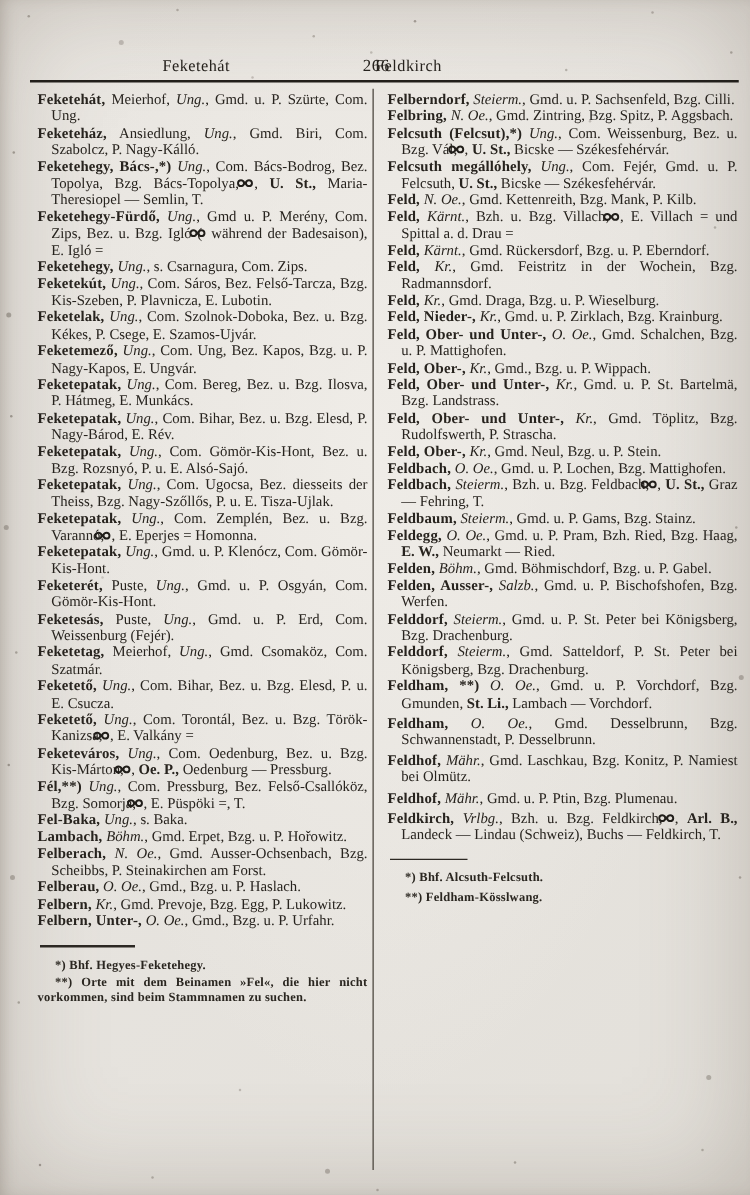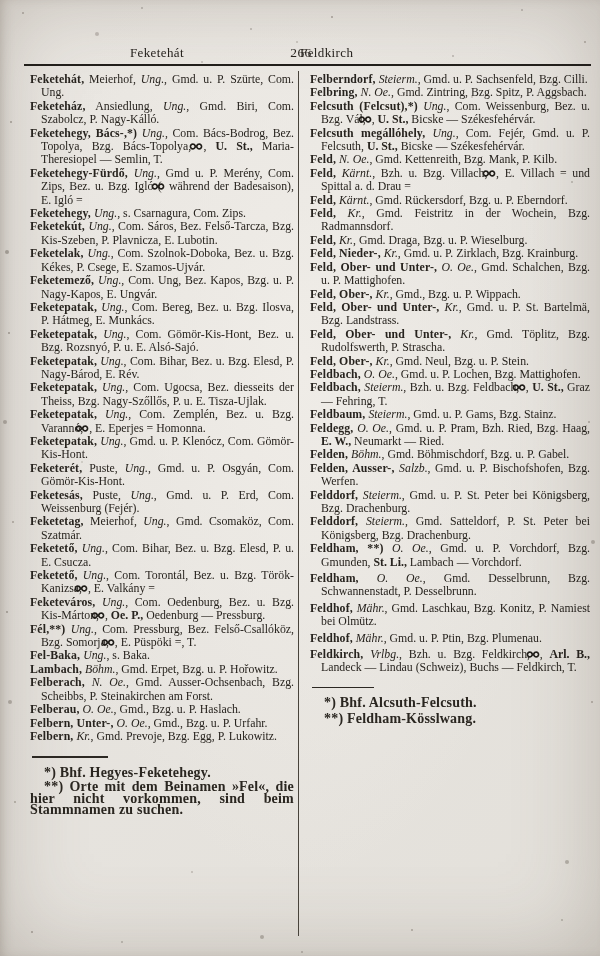--- a/index.html
+++ b/index.html
@@ -55,21 +55,21 @@
   }
   .entry.gap{margin-top:3px;}
   .entry .en{font-weight:bold;letter-spacing:.15px;}
   .entry i{margin-top:24px;}
   .entry b{font-weight:bold;}
   .ph{display:inline-block;vertical-align:-1px;line-height:0;}
   .ph svg{display:inline-block;}
   .fnsep{height:1.2px;background:#2c2823;width:76px;margin:13px 0 9px 2px;}
   .col-right .fnsep{width:62px;margin-top:12px;}
   .footnote{
-    margin:0 0 3px 0;font-size:14px;line-height:11.6px;font-weight:bold;
+    margin:0 0 3px 0;font-size:10px;line-height:11.6px;font-weight:bold;
     text-align:justify;text-indent:14px;letter-spacing:.2px;color:#2a2620;
   }
   .col-right .footnote{margin-bottom:4px;}
 </style>
 </head>
 <body>
 
 <div class="page">
   <div class="speckles"></div>
 
@@ -88,22 +88,22 @@
               <path fill-rule="evenodd" fill="#211e1a" d="M6 1C3 1 1 3 1 6c0 3 2 5 5 5 2.4 0 3.8-1.4 5-3.3 1.2 1.9 2.6 3.3 5 3.3 3 0 5-2 5-5s-2-5-5-5c-2.4 0-3.8 1.4-5 3.3C9.8 2.4 8.4 1 6 1zm0 2.6c1.4 0 2.5 1 2.5 2.4S7.4 8.4 6 8.4 3.5 7.4 3.5 6 4.6 3.6 6 3.6zm10 0c1.4 0 2.5 1 2.5 2.4s-1.1 2.4-2.5 2.4-2.5-1-2.5-2.4 1.1-2.4 2.5-2.4z"></path>
             </svg></span>, <b>U. St.,</b> Maria-Theresiopel — Semlin, T.</p>
         <p class="entry"><b class="en">Feketehegy-Fürdő,</b> <i>Ung.</i>, Gmd u. P. Merény, Com. Zips, Bez. u. Bzg. Igló (<span class="ph"><svg width="14" height="9" viewBox="0 0 22 12" aria-hidden="true">
               <path fill-rule="evenodd" fill="#211e1a" d="M6 1C3 1 1 3 1 6c0 3 2 5 5 5 2.4 0 3.8-1.4 5-3.3 1.2 1.9 2.6 3.3 5 3.3 3 0 5-2 5-5s-2-5-5-5c-2.4 0-3.8 1.4-5 3.3C9.8 2.4 8.4 1 6 1zm0 2.6c1.4 0 2.5 1 2.5 2.4S7.4 8.4 6 8.4 3.5 7.4 3.5 6 4.6 3.6 6 3.6zm10 0c1.4 0 2.5 1 2.5 2.4s-1.1 2.4-2.5 2.4-2.5-1-2.5-2.4 1.1-2.4 2.5-2.4z"></path>
             </svg></span> während der Badesaison), E. Igló =</p>
         <p class="entry"><b class="en">Feketehegy,</b> <i>Ung.</i>, s. Csarnagura, Com. Zips.</p>
         <p class="entry"><b class="en">Feketekút,</b> <i>Ung.</i>, Com. Sáros, Bez. Felső-Tarcza, Bzg. Kis-Szeben, P. Plavnicza, E. Lubotin.</p>
         <p class="entry"><b class="en">Feketelak,</b> <i>Ung.</i>, Com. Szolnok-Doboka, Bez. u. Bzg. Kékes, P. Csege, E. Szamos-Ujvár.</p>
         <p class="entry"><b class="en">Feketemező,</b> <i>Ung.</i>, Com. Ung, Bez. Kapos, Bzg. u. P. Nagy-Kapos, E. Ungvár.</p>
         <p class="entry"><b class="en">Feketepatak,</b> <i>Ung.</i>, Com. Bereg, Bez. u. Bzg. Ilosva, P. Hátmeg, E. Munkács.</p>
+        <p class="entry"><b class="en">Feketepatak,</b> <i>Ung.</i>, Com. Bihar, Bez. u. Bzg. Elesd, P. Nagy-Bárod, E. Rév.</p>
         <p class="entry"><b class="en">Feketepatak,</b> <i>Ung.</i>, Com. Gömör-Kis-Hont, Bez. u. Bzg. Rozsnyó, P. u. E. Alsó-Sajó.</p>
-        <p class="entry"><b class="en">Feketepatak,</b> <i>Ung.</i>, Com. Bihar, Bez. u. Bzg. Elesd, P. Nagy-Bárod, E. Rév.</p>
         <p class="entry"><b class="en">Feketepatak,</b> <i>Ung.</i>, Com. Ugocsa, Bez. diesseits der Theiss, Bzg. Nagy-Szőllős, P. u. E. Tisza-Ujlak.</p>
         <p class="entry"><b class="en">Feketepatak,</b> <i>Ung.</i>, Com. Zemplén, Bez. u. Bzg. Varannó, <span class="ph"><svg width="14" height="9" viewBox="0 0 22 12" aria-hidden="true">
               <path fill-rule="evenodd" fill="#211e1a" d="M6 1C3 1 1 3 1 6c0 3 2 5 5 5 2.4 0 3.8-1.4 5-3.3 1.2 1.9 2.6 3.3 5 3.3 3 0 5-2 5-5s-2-5-5-5c-2.4 0-3.8 1.4-5 3.3C9.8 2.4 8.4 1 6 1zm0 2.6c1.4 0 2.5 1 2.5 2.4S7.4 8.4 6 8.4 3.5 7.4 3.5 6 4.6 3.6 6 3.6zm10 0c1.4 0 2.5 1 2.5 2.4s-1.1 2.4-2.5 2.4-2.5-1-2.5-2.4 1.1-2.4 2.5-2.4z"></path>
             </svg></span>, E. Eperjes = Homonna.</p>
         <p class="entry"><b class="en">Feketepatak,</b> <i>Ung.</i>, Gmd. u. P. Klenócz, Com. Gömör-Kis-Hont.</p>
         <p class="entry"><b class="en">Feketerét,</b> Puste, <i>Ung.</i>, Gmd. u. P. Osgyán, Com. Gömör-Kis-Hont.</p>
         <p class="entry"><b class="en">Feketesás,</b> Puste, <i>Ung.</i>, Gmd. u. P. Erd, Com. Weissenburg (Fejér).</p>
         <p class="entry"><b class="en">Feketetag,</b> Meierhof, <i>Ung.</i>, Gmd. Csomaköz, Com. Szatmár.</p>
         <p class="entry"><b class="en">Feketető,</b> <i>Ung.</i>, Com. Bihar, Bez. u. Bzg. Elesd, P. u. E. Csucza.</p>
         <p class="entry"><b class="en">Feketető,</b> <i>Ung.</i>, Com. Torontál, Bez. u. Bzg. Török-Kanizsa, <span class="ph"><svg width="14" height="9" viewBox="0 0 22 12" aria-hidden="true">
@@ -112,22 +112,22 @@
         <p class="entry"><b class="en">Feketeváros,</b> <i>Ung.</i>, Com. Oedenburg, Bez. u. Bzg. Kis-Márton, <span class="ph"><svg width="14" height="9" viewBox="0 0 22 12" aria-hidden="true">
               <path fill-rule="evenodd" fill="#211e1a" d="M6 1C3 1 1 3 1 6c0 3 2 5 5 5 2.4 0 3.8-1.4 5-3.3 1.2 1.9 2.6 3.3 5 3.3 3 0 5-2 5-5s-2-5-5-5c-2.4 0-3.8 1.4-5 3.3C9.8 2.4 8.4 1 6 1zm0 2.6c1.4 0 2.5 1 2.5 2.4S7.4 8.4 6 8.4 3.5 7.4 3.5 6 4.6 3.6 6 3.6zm10 0c1.4 0 2.5 1 2.5 2.4s-1.1 2.4-2.5 2.4-2.5-1-2.5-2.4 1.1-2.4 2.5-2.4z"></path>
             </svg></span>, <b>Oe. P.,</b> Oedenburg — Pressburg.</p>
         <p class="entry"><b class="en">Fél,**)</b> <i>Ung.</i>, Com. Pressburg, Bez. Felső-Csallóköz, Bzg. Somorja, <span class="ph"><svg width="14" height="9" viewBox="0 0 22 12" aria-hidden="true">
               <path fill-rule="evenodd" fill="#211e1a" d="M6 1C3 1 1 3 1 6c0 3 2 5 5 5 2.4 0 3.8-1.4 5-3.3 1.2 1.9 2.6 3.3 5 3.3 3 0 5-2 5-5s-2-5-5-5c-2.4 0-3.8 1.4-5 3.3C9.8 2.4 8.4 1 6 1zm0 2.6c1.4 0 2.5 1 2.5 2.4S7.4 8.4 6 8.4 3.5 7.4 3.5 6 4.6 3.6 6 3.6zm10 0c1.4 0 2.5 1 2.5 2.4s-1.1 2.4-2.5 2.4-2.5-1-2.5-2.4 1.1-2.4 2.5-2.4z"></path>
             </svg></span>, E. Püspöki =, T.</p>
         <p class="entry"><b class="en">Fel-Baka,</b> <i>Ung.</i>, s. Baka.</p>
         <p class="entry"><b class="en">Lambach,</b> <i>Böhm.</i>, Gmd. Erpet, Bzg. u. P. Hořowitz.</p>
         <p class="entry"><b class="en">Felberach,</b> <i>N. Oe.</i>, Gmd. Ausser-Ochsenbach, Bzg. Scheibbs, P. Steinakirchen am Forst.</p>
         <p class="entry"><b class="en">Felberau,</b> <i>O. Oe.</i>, Gmd., Bzg. u. P. Haslach.</p>
+        <p class="entry"><b class="en">Felbern,</b> <i>Kr.</i>, Gmd. Prevoje, Bzg. Egg, P. Lukowitz.</p>
         <p class="entry"><b class="en">Felbern, Unter-,</b> <i>O. Oe.</i>, Gmd., Bzg. u. P. Urfahr.</p>
-        <p class="entry"><b class="en">Felbern,</b> <i>Kr.</i>, Gmd. Prevoje, Bzg. Egg, P. Lukowitz.</p>
       </div>
     <div class="fnsep"></div>
     <div class="footnotes">
         <p class="footnote"><span>*)</span> Bhf. Hegyes-Feketehegy.</p>
         <p class="footnote"><span>**)</span> Orte mit dem Beinamen »Fel«, die hier nicht vorkommen, sind beim Stammnamen zu suchen.</p>
       </div>
   </div>
 
   <div class="col col-right">
     <div class="entries">

